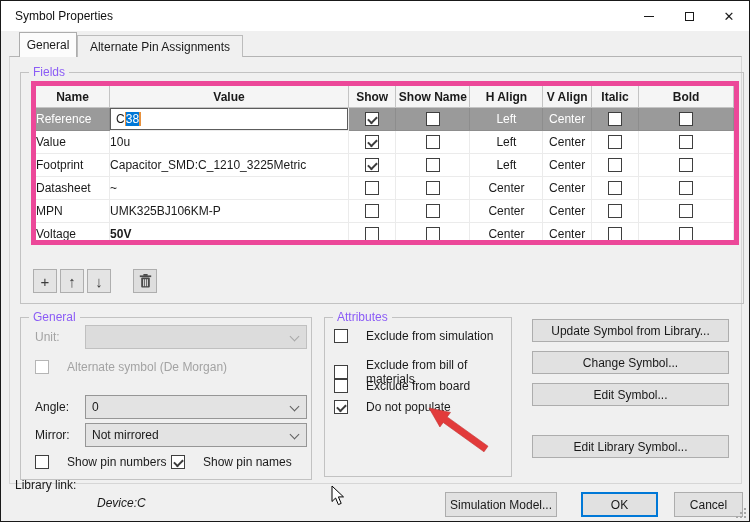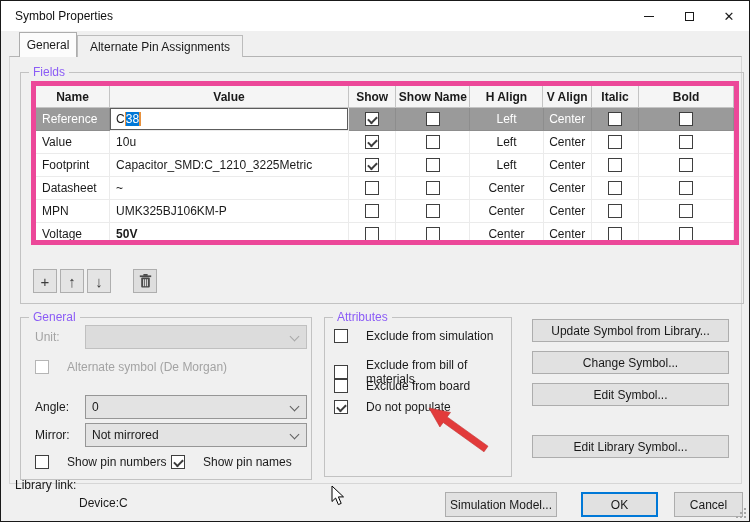--- a/index.html
+++ b/index.html
@@ -29,21 +29,21 @@
   .gb-fields { left:18px; top:70px; width:724px; height:232px; }
   .gb-general { left:18px; top:315px; width:292px; height:163px; }
   .gb-attr { left:322px; top:315px; width:188px; height:160px; }
 
   
   .grid { position:absolute; left:10px; top:8px; width:708px; height:164px; background:#ffffff; border:5px solid #ec4899; overflow:hidden; }
   .grid-header { display:flex; height:22px; background:#f5f5f5; border-bottom:1px solid #c4c4c4; }
   .grid-header .hcell { display:flex; align-items:center; justify-content:center; font-weight:bold; font-size:12px; border-right:1px solid #c4c4c4; overflow:hidden; white-space:nowrap; }
   .grid-row { display:flex; height:23px; }
   .cell { position:relative; display:flex; align-items:center; border-right:1px solid #ebebeb; border-bottom:1px solid #ebebeb; overflow:hidden; white-space:nowrap; }
-  .cell.text-left { padding-left:6px; }
+  .cell.text-left { }
   .cell.text-center { justify-content:center; }
   .row-selected .cell.sel-gray { background:#9a9a9a; color:#ffffff; border-right-color:#8d8d8d; border-bottom-color:#8d8d8d; }
 
   .editbox { position:absolute; left:0; top:0; width:100%; height:100%; background:#ffffff; border:1px solid #5c5c5c; display:flex; align-items:center; padding-left:5px; }
   .sel-text { background:#0078d7; color:#ffffff; border-left:1px solid #e8913d; border-right:2px solid #e8913d; }
 
   
   .cb { position:relative; width:14px; height:14px; border:1px solid #3f3f3f; background:#ffffff; flex:0 0 auto; }
   .cb.checked::after { content:""; position:absolute; left:2px; top:3px; width:7px; height:4px; border-left:2px solid #3c3c3c; border-bottom:2px solid #3c3c3c; transform:rotate(-45deg); }
   .cb.disabled { border-color:#b5b5b5; }
@@ -318,21 +318,21 @@
     <div class="pbtn side-btn" style="left:522px; top:378px;">
         <span>Edit Library Symbol...</span>
       </div>
   </div>
 
   <svg style="position:absolute; left:420px; top:400px; pointer-events:none;" width="80" height="60" viewBox="0 0 80 60">
     <polygon points="8,7 29.5,11.4 26.2,15.9 67,45.2 63,50.8 22.2,21.5 18.9,26 8,7" fill="#e23b3b" stroke="#c23030" stroke-width="0.6"></polygon>
   </svg>
 
   <span class="footer-label" style="left:14px; top:477px;">Library link:</span>
-  <span class="footer-label" style="left:78px; top:495px;">Device:C</span>
+  <span class="footer-label" style="left:96px; top:495px;font-style:italic;">Device:C</span>
 
   <div class="pbtn" style="left:444px; top:491px; width:112px; height:25px;">
       <span>Simulation Model...</span>
     </div>
   <div class="pbtn default" style="left:580px; top:491px; width:77px; height:25px;">
       <span>OK</span>
     </div>
   <div class="pbtn" style="left:673px; top:491px; width:69px; height:25px;">
       <span>Cancel</span>
     </div>

